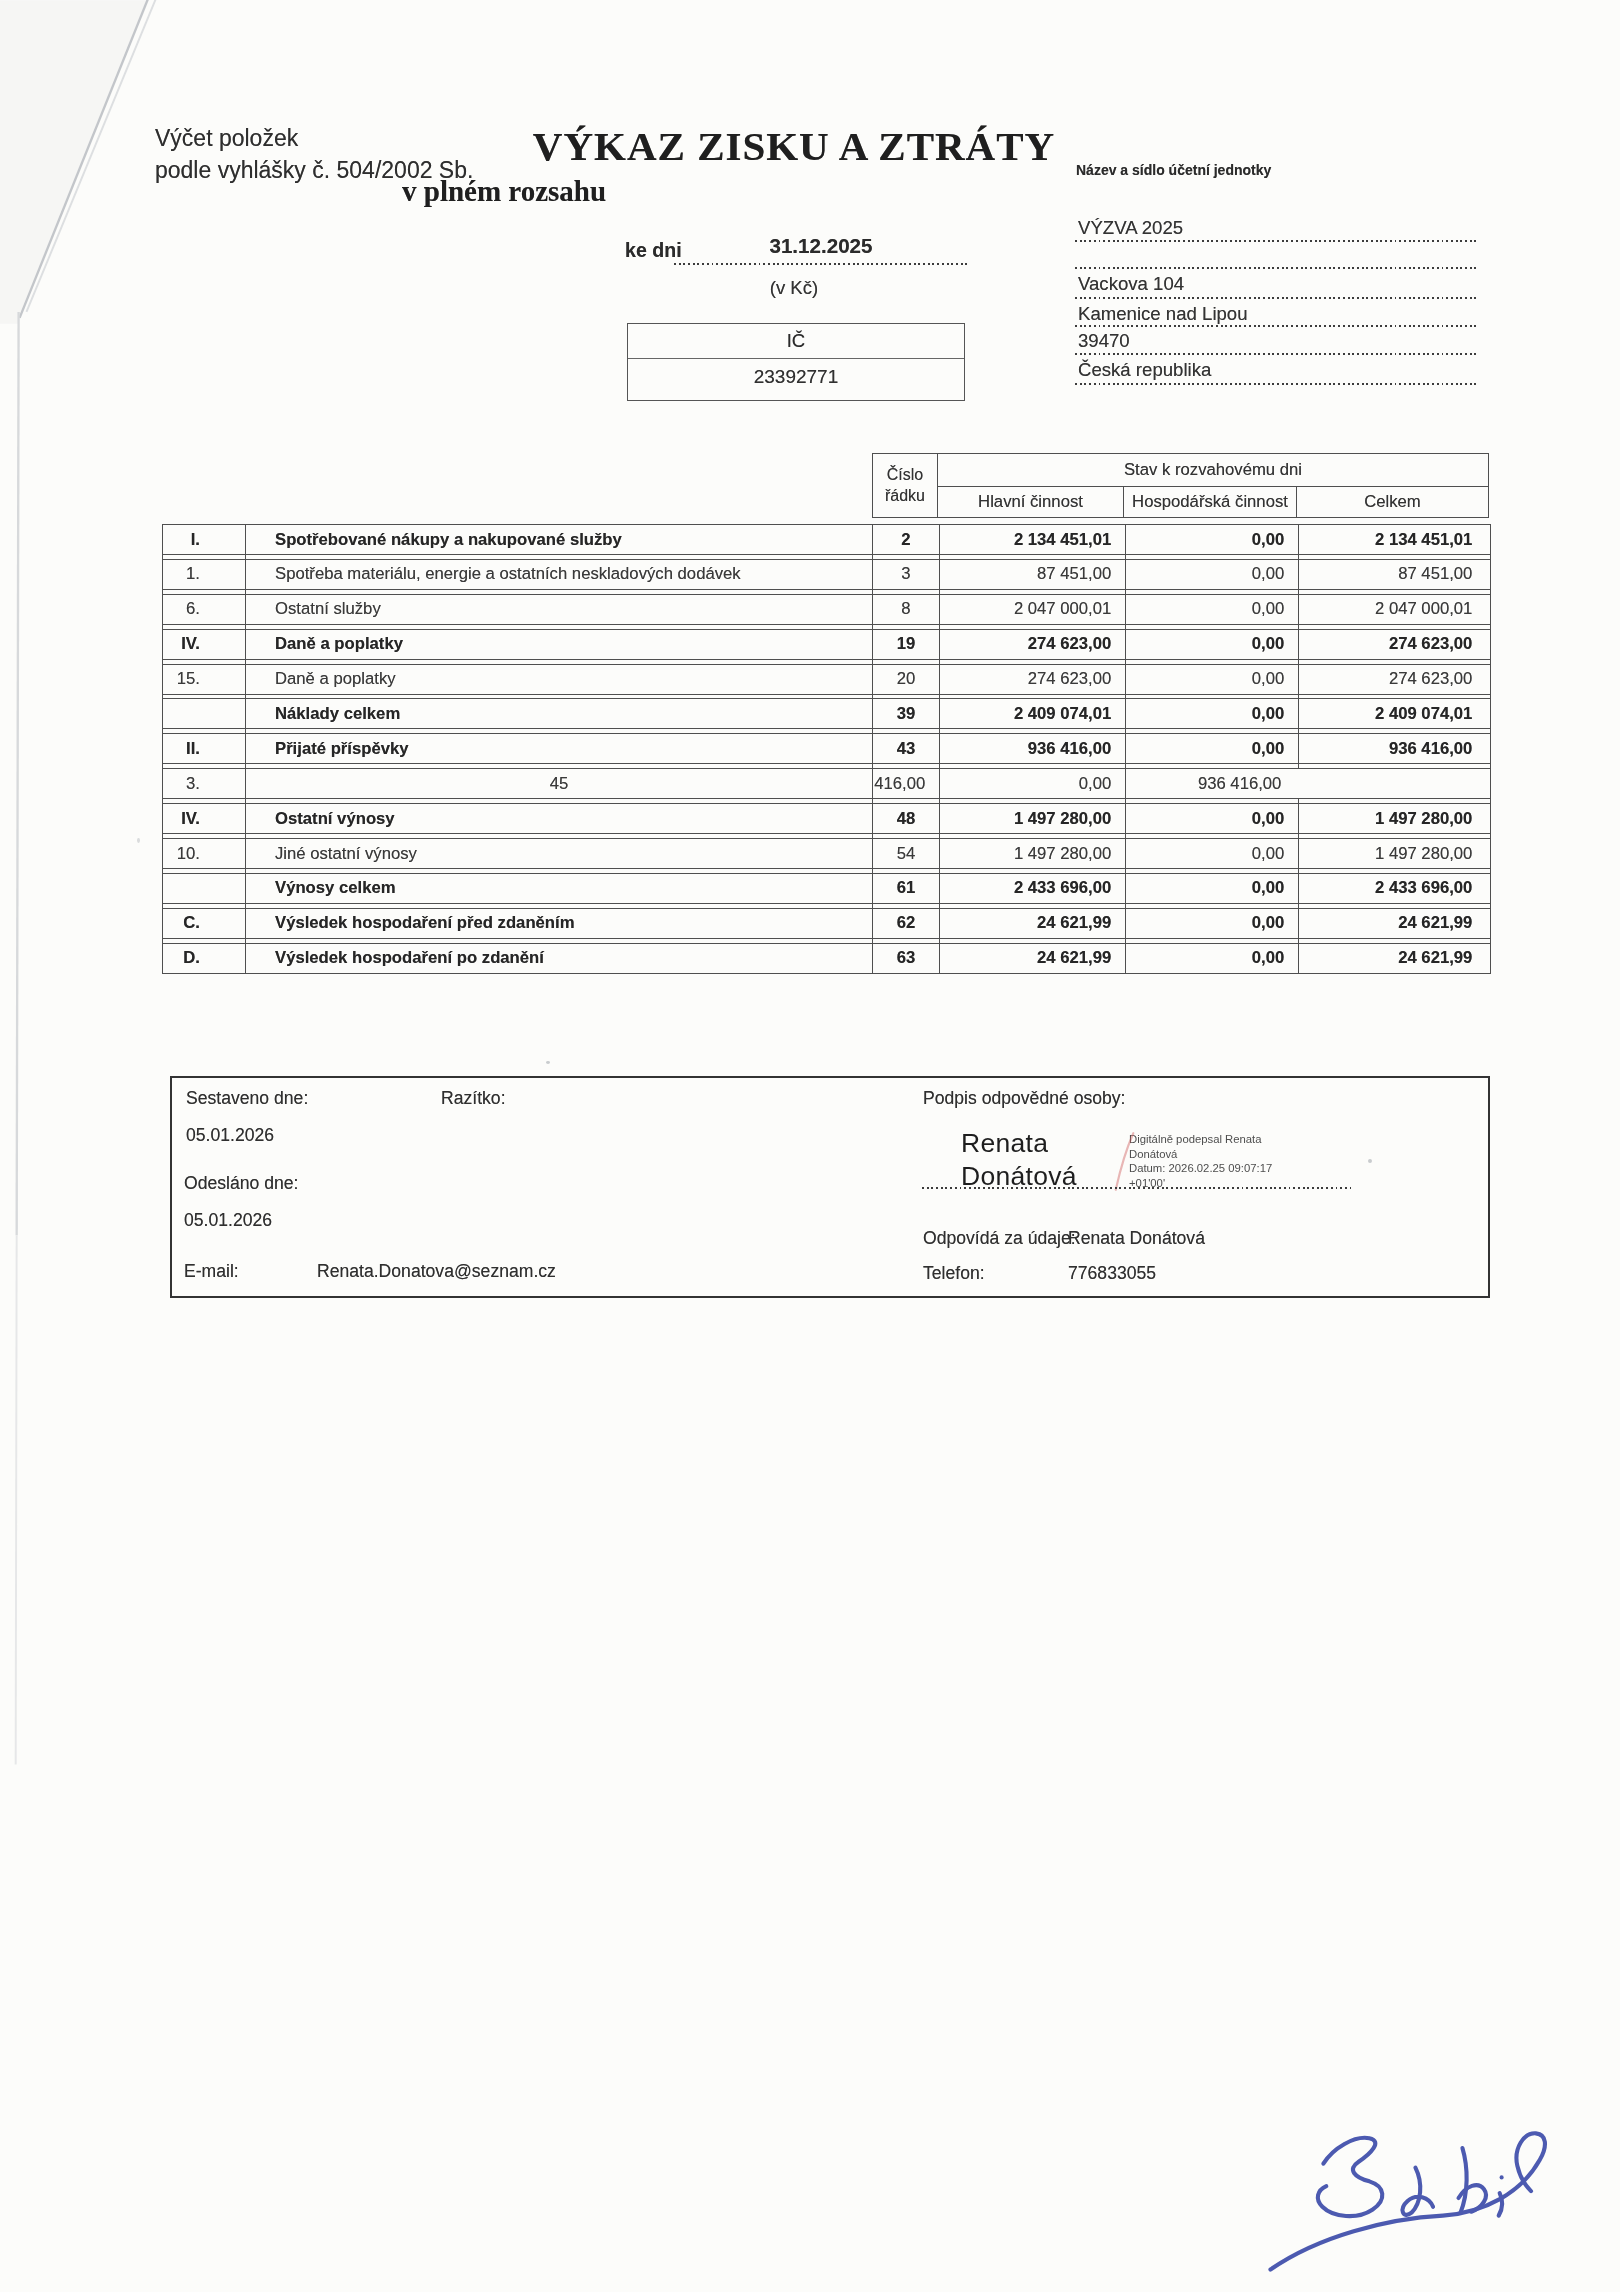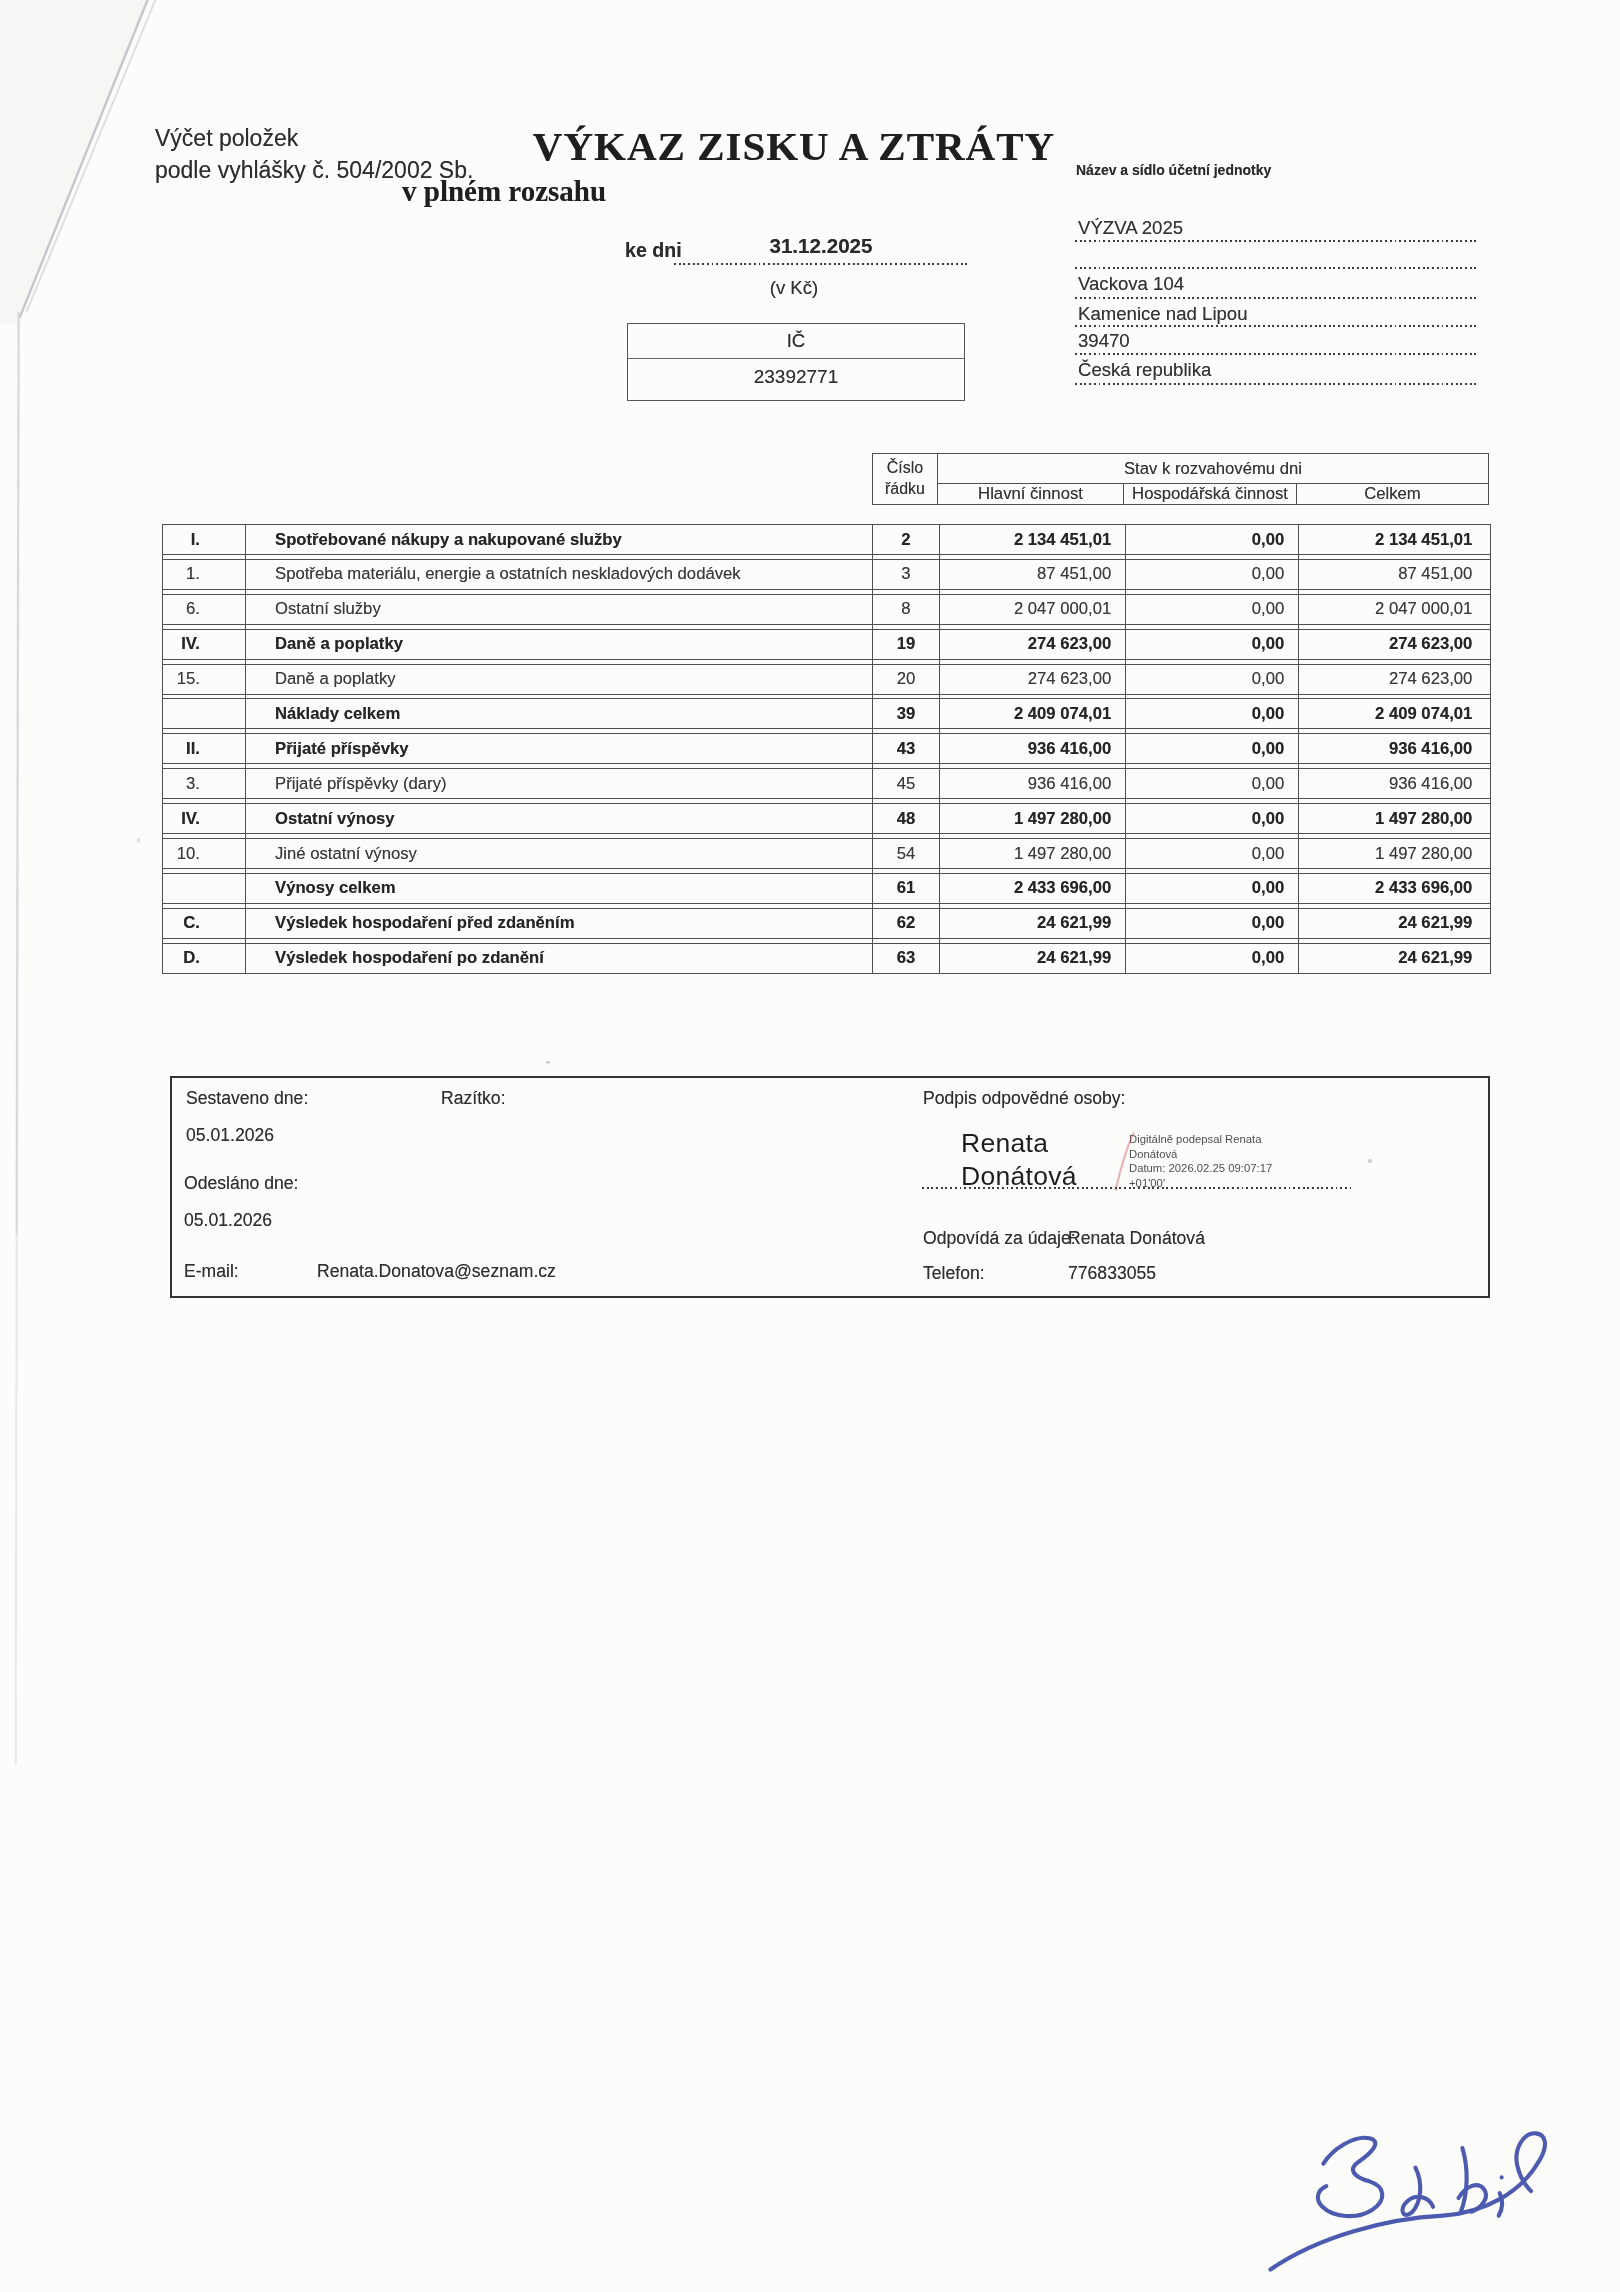--- a/index.html
+++ b/index.html
@@ -34,21 +34,21 @@
 
   .icbox{ left:627px; top:323px; width:338px; height:78px; border:1.6px solid #555; }
   .icbox .ic-l{ height:35px; border-bottom:1.4px solid #666; display:flex; align-items:center; justify-content:center; font-size:18.6px; }
   .icbox .ic-v{ height:35px; display:flex; align-items:center; justify-content:center; font-size:19px; color:#303030; }
 
   .entity-h{ left:1076px; top:162px; font-size:14px; font-weight:700; }
   .eline-t{ left:1078px; width:402px; font-size:18.6px; color:#333; }
   .eline-d{ left:1075px; width:404px; }
 
   
-  .thead{ left:872px; top:453px; width:617px; height:52px; border:1.6px solid var(--bc); display:flex; }
+  .thead{ left:872px; top:453px; width:617px; height:65px; border:1.6px solid var(--bc); display:flex; }
   .thead .cislo{ width:65px; border-right:1.5px solid var(--bc); display:flex; flex-direction:column;
      align-items:center; justify-content:center; font-size:16px; line-height:1.3; color:#333; }
   .thead .right{ flex:1; display:flex; flex-direction:column; }
   .thead .stav{ height:33px; border-bottom:1.5px solid var(--bc); display:flex; align-items:center; justify-content:center; font-size:16.7px; color:#333;}
   .thead .cols{ flex:1; display:flex; }
   .thead .cols div{ display:flex; align-items:center; justify-content:center; font-size:16.7px; color:#333; }
   .thead .c1{ width:186px; border-right:1.5px solid var(--bc); }
   .thead .c2{ width:173px; border-right:1.5px solid var(--bc); }
   .thead .c3{ flex:1; }
 
@@ -252,21 +252,20 @@
       <div class="tspacer">
         <div></div>
         <div></div>
         <div></div>
         <div></div>
         <div></div>
         <div></div>
       </div>
       <div class="trow">
         <div class="c-num">3.</div>
-        <div class="c-label">Přijaté příspěvky (dary)</div>
         <div class="c-line">45</div>
         <div class="c-h">936 416,00</div>
         <div class="c-ho">0,00</div>
         <div class="c-c">936 416,00</div>
       </div>
       <div class="tspacer">
         <div></div>
         <div></div>
         <div></div>
         <div></div>

